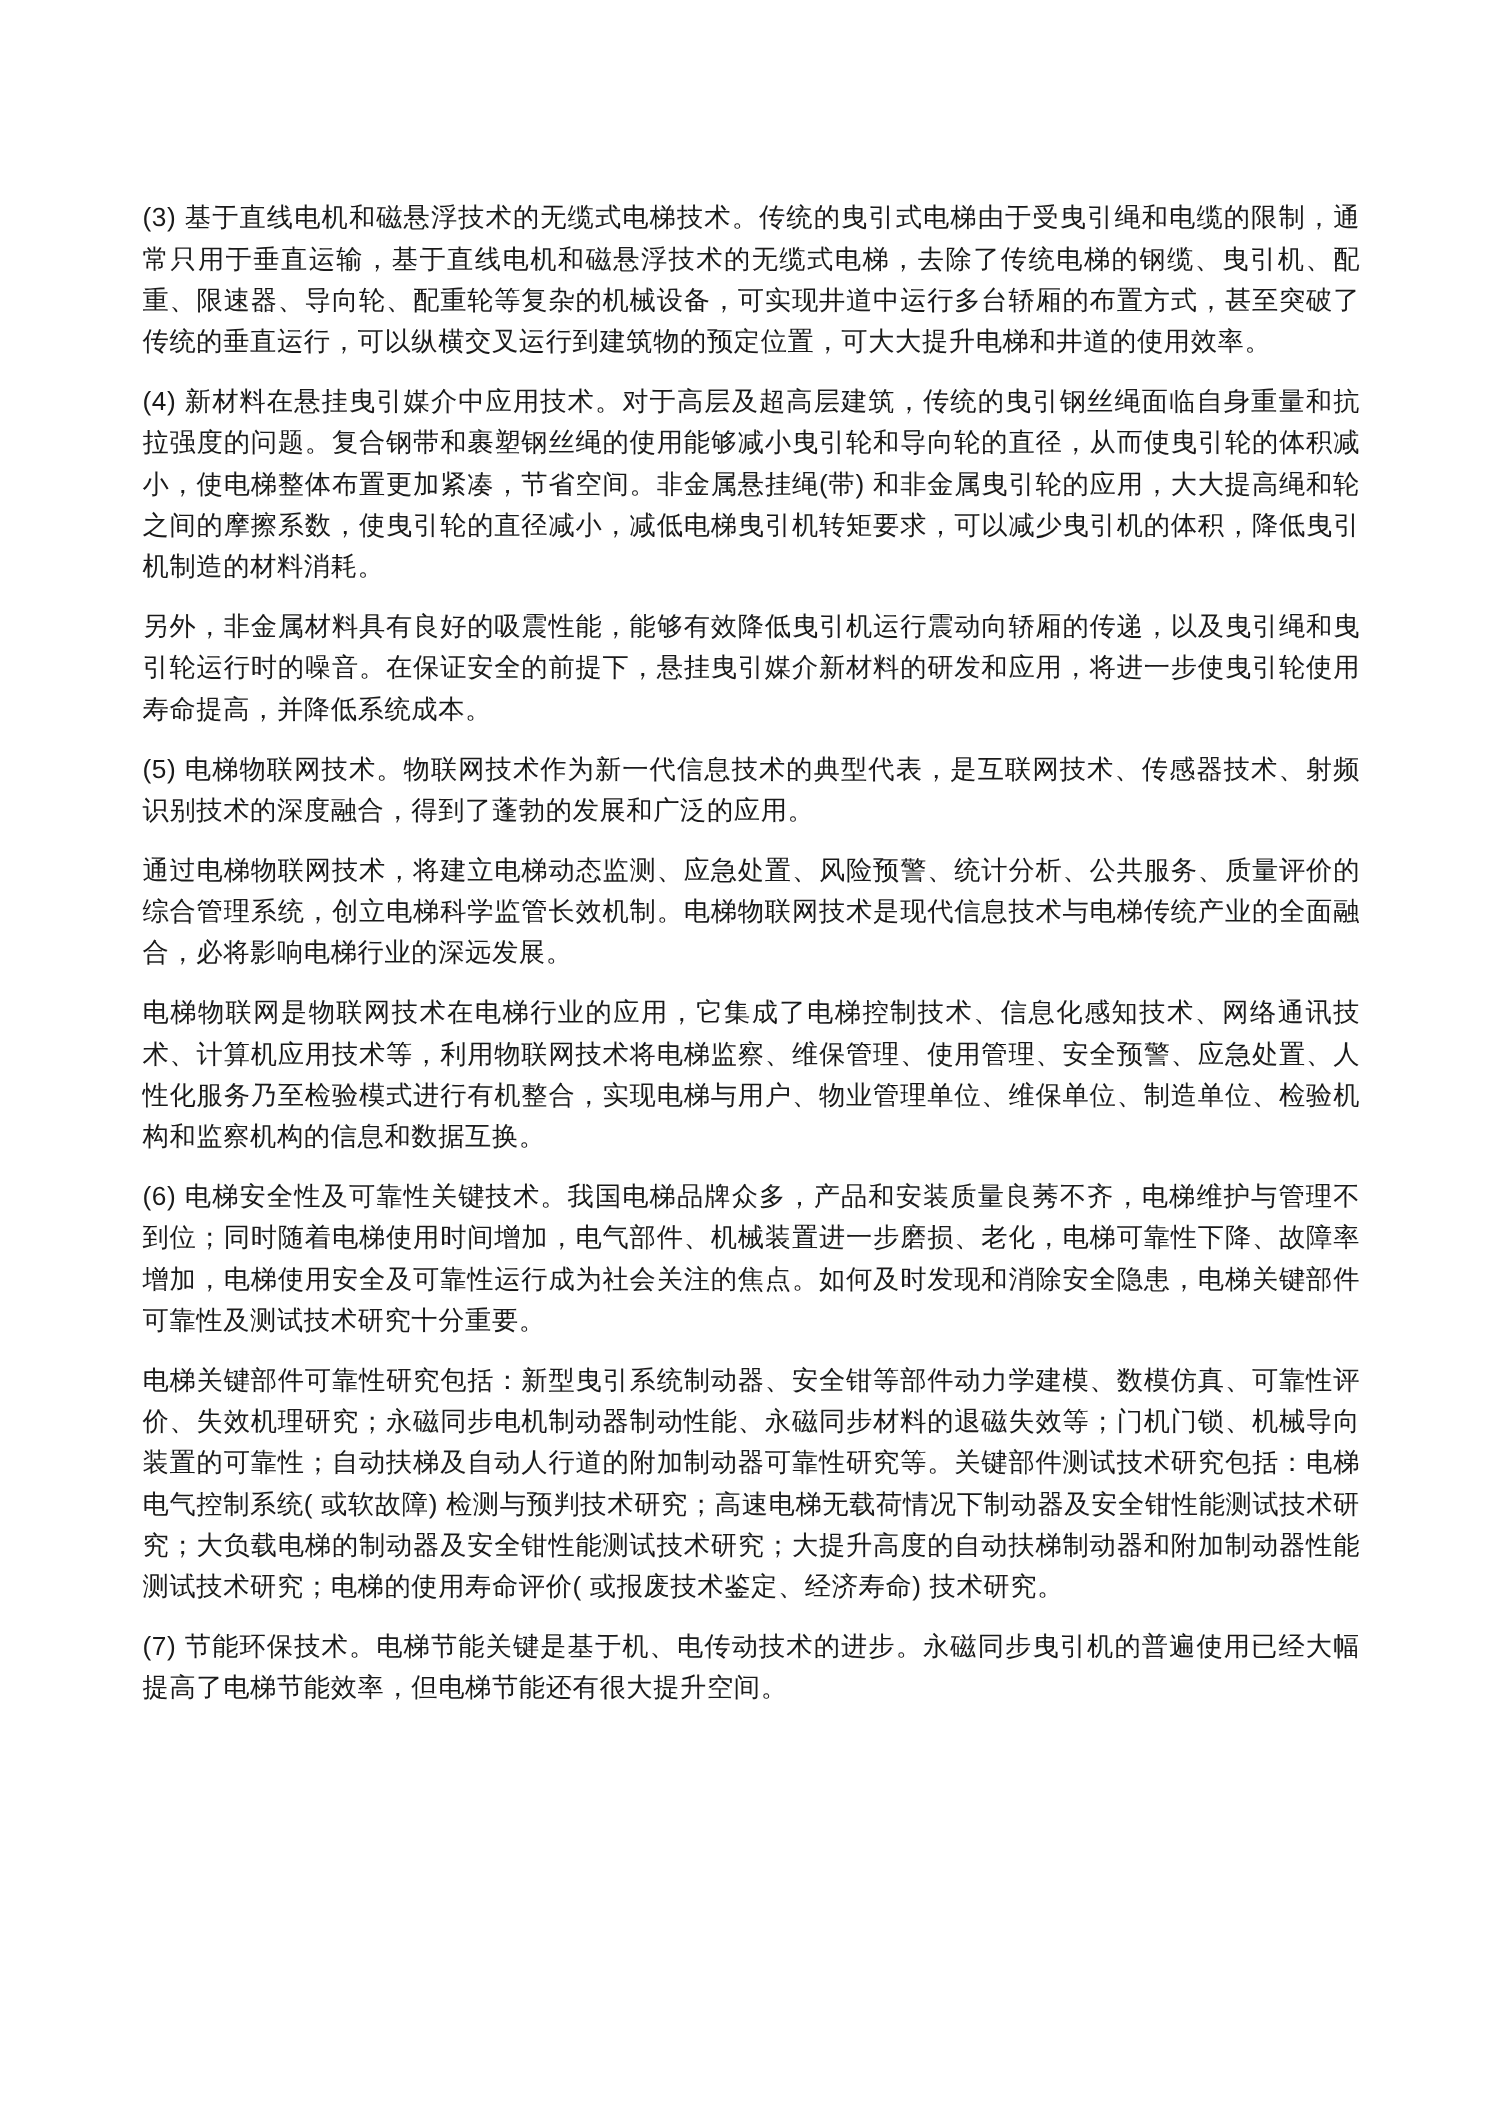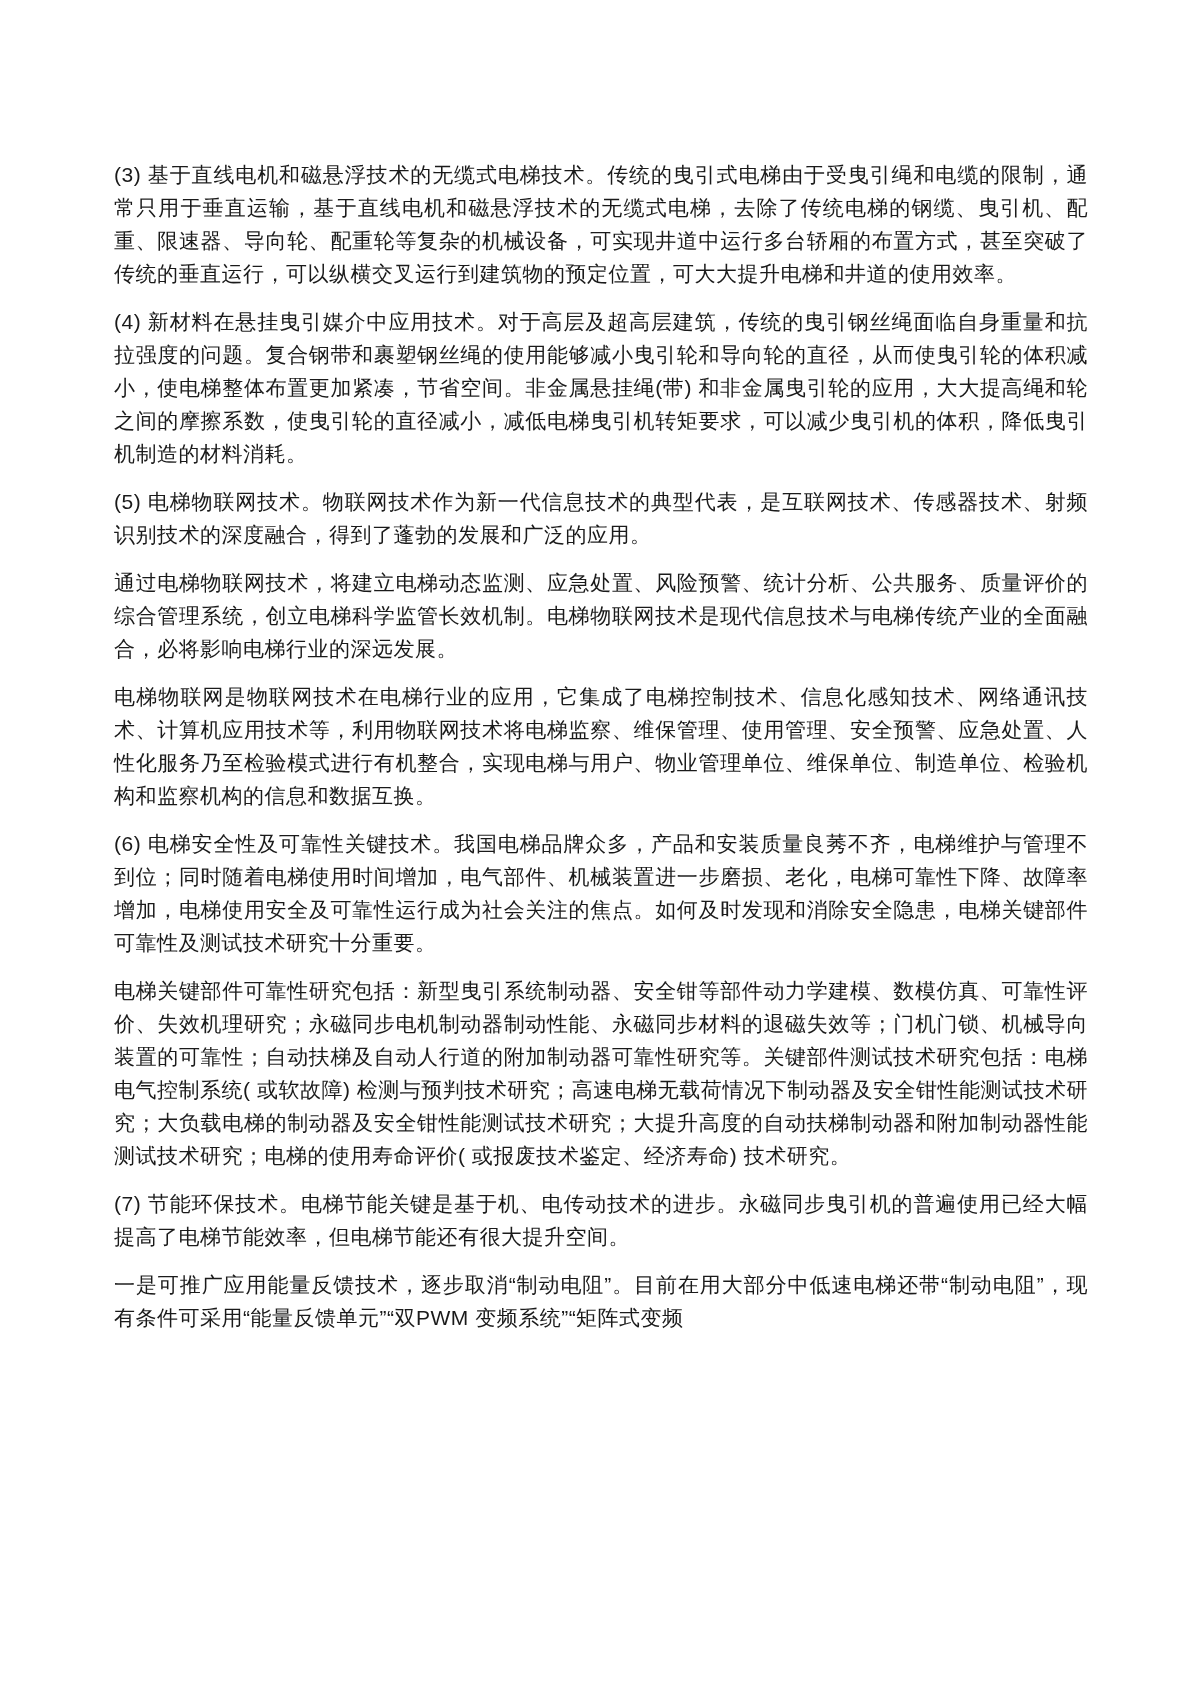--- a/index.html
+++ b/index.html
@@ -32,21 +32,21 @@
     word-break: break-all;
   }
 </style>
 </head>
 <body>
 
 <div class="page">
   <div class="doc-body">
     <p>(3) 基于直线电机和磁悬浮技术的无缆式电梯技术。传统的曳引式电梯由于受曳引绳和电缆的限制，通常只用于垂直运输，基于直线电机和磁悬浮技术的无缆式电梯，去除了传统电梯的钢缆、曳引机、配重、限速器、导向轮、配重轮等复杂的机械设备，可实现井道中运行多台轿厢的布置方式，甚至突破了传统的垂直运行，可以纵横交叉运行到建筑物的预定位置，可大大提升电梯和井道的使用效率。</p>
     <p>(4) 新材料在悬挂曳引媒介中应用技术。对于高层及超高层建筑，传统的曳引钢丝绳面临自身重量和抗拉强度的问题。复合钢带和裹塑钢丝绳的使用能够减小曳引轮和导向轮的直径，从而使曳引轮的体积减小，使电梯整体布置更加紧凑，节省空间。非金属悬挂绳(带) 和非金属曳引轮的应用，大大提高绳和轮之间的摩擦系数，使曳引轮的直径减小，减低电梯曳引机转矩要求，可以减少曳引机的体积，降低曳引机制造的材料消耗。</p>
+    <p>另外，非金属材料具有良好的吸震性能，能够有效降低曳引机运行震动向轿厢的传递，以及曳引绳和曳引轮运行时的噪音。在保证安全的前提下，悬挂曳引媒介新材料的研发和应用，将进一步使曳引轮使用寿命提高，并降低系统成本。</p>
     <p>(5) 电梯物联网技术。物联网技术作为新一代信息技术的典型代表，是互联网技术、传感器技术、射频识别技术的深度融合，得到了蓬勃的发展和广泛的应用。</p>
     <p>通过电梯物联网技术，将建立电梯动态监测、应急处置、风险预警、统计分析、公共服务、质量评价的综合管理系统，创立电梯科学监管长效机制。电梯物联网技术是现代信息技术与电梯传统产业的全面融合，必将影响电梯行业的深远发展。</p>
     <p>电梯物联网是物联网技术在电梯行业的应用，它集成了电梯控制技术、信息化感知技术、网络通讯技术、计算机应用技术等，利用物联网技术将电梯监察、维保管理、使用管理、安全预警、应急处置、人性化服务乃至检验模式进行有机整合，实现电梯与用户、物业管理单位、维保单位、制造单位、检验机构和监察机构的信息和数据互换。</p>
     <p>(6) 电梯安全性及可靠性关键技术。我国电梯品牌众多，产品和安装质量良莠不齐，电梯维护与管理不到位；同时随着电梯使用时间增加，电气部件、机械装置进一步磨损、老化，电梯可靠性下降、故障率增加，电梯使用安全及可靠性运行成为社会关注的焦点。如何及时发现和消除安全隐患，电梯关键部件可靠性及测试技术研究十分重要。</p>
     <p>电梯关键部件可靠性研究包括：新型曳引系统制动器、安全钳等部件动力学建模、数模仿真、可靠性评价、失效机理研究；永磁同步电机制动器制动性能、永磁同步材料的退磁失效等；门机门锁、机械导向装置的可靠性；自动扶梯及自动人行道的附加制动器可靠性研究等。关键部件测试技术研究包括：电梯电气控制系统( 或软故障) 检测与预判技术研究；高速电梯无载荷情况下制动器及安全钳性能测试技术研究；大负载电梯的制动器及安全钳性能测试技术研究；大提升高度的自动扶梯制动器和附加制动器性能测试技术研究；电梯的使用寿命评价( 或报废技术鉴定、经济寿命) 技术研究。</p>
     <p>(7) 节能环保技术。电梯节能关键是基于机、电传动技术的进步。永磁同步曳引机的普遍使用已经大幅提高了电梯节能效率，但电梯节能还有很大提升空间。</p>
-    <p>一是可推广应用能量反馈技术，逐步取消“制动电阻”。目前在用大部分中低速电梯还带“制动电阻”，现有条件可采用“能量反馈单元”“双PWM 变频系统”“矩阵式变频</p>
   </div>
 </div>
 
 </body></html>

